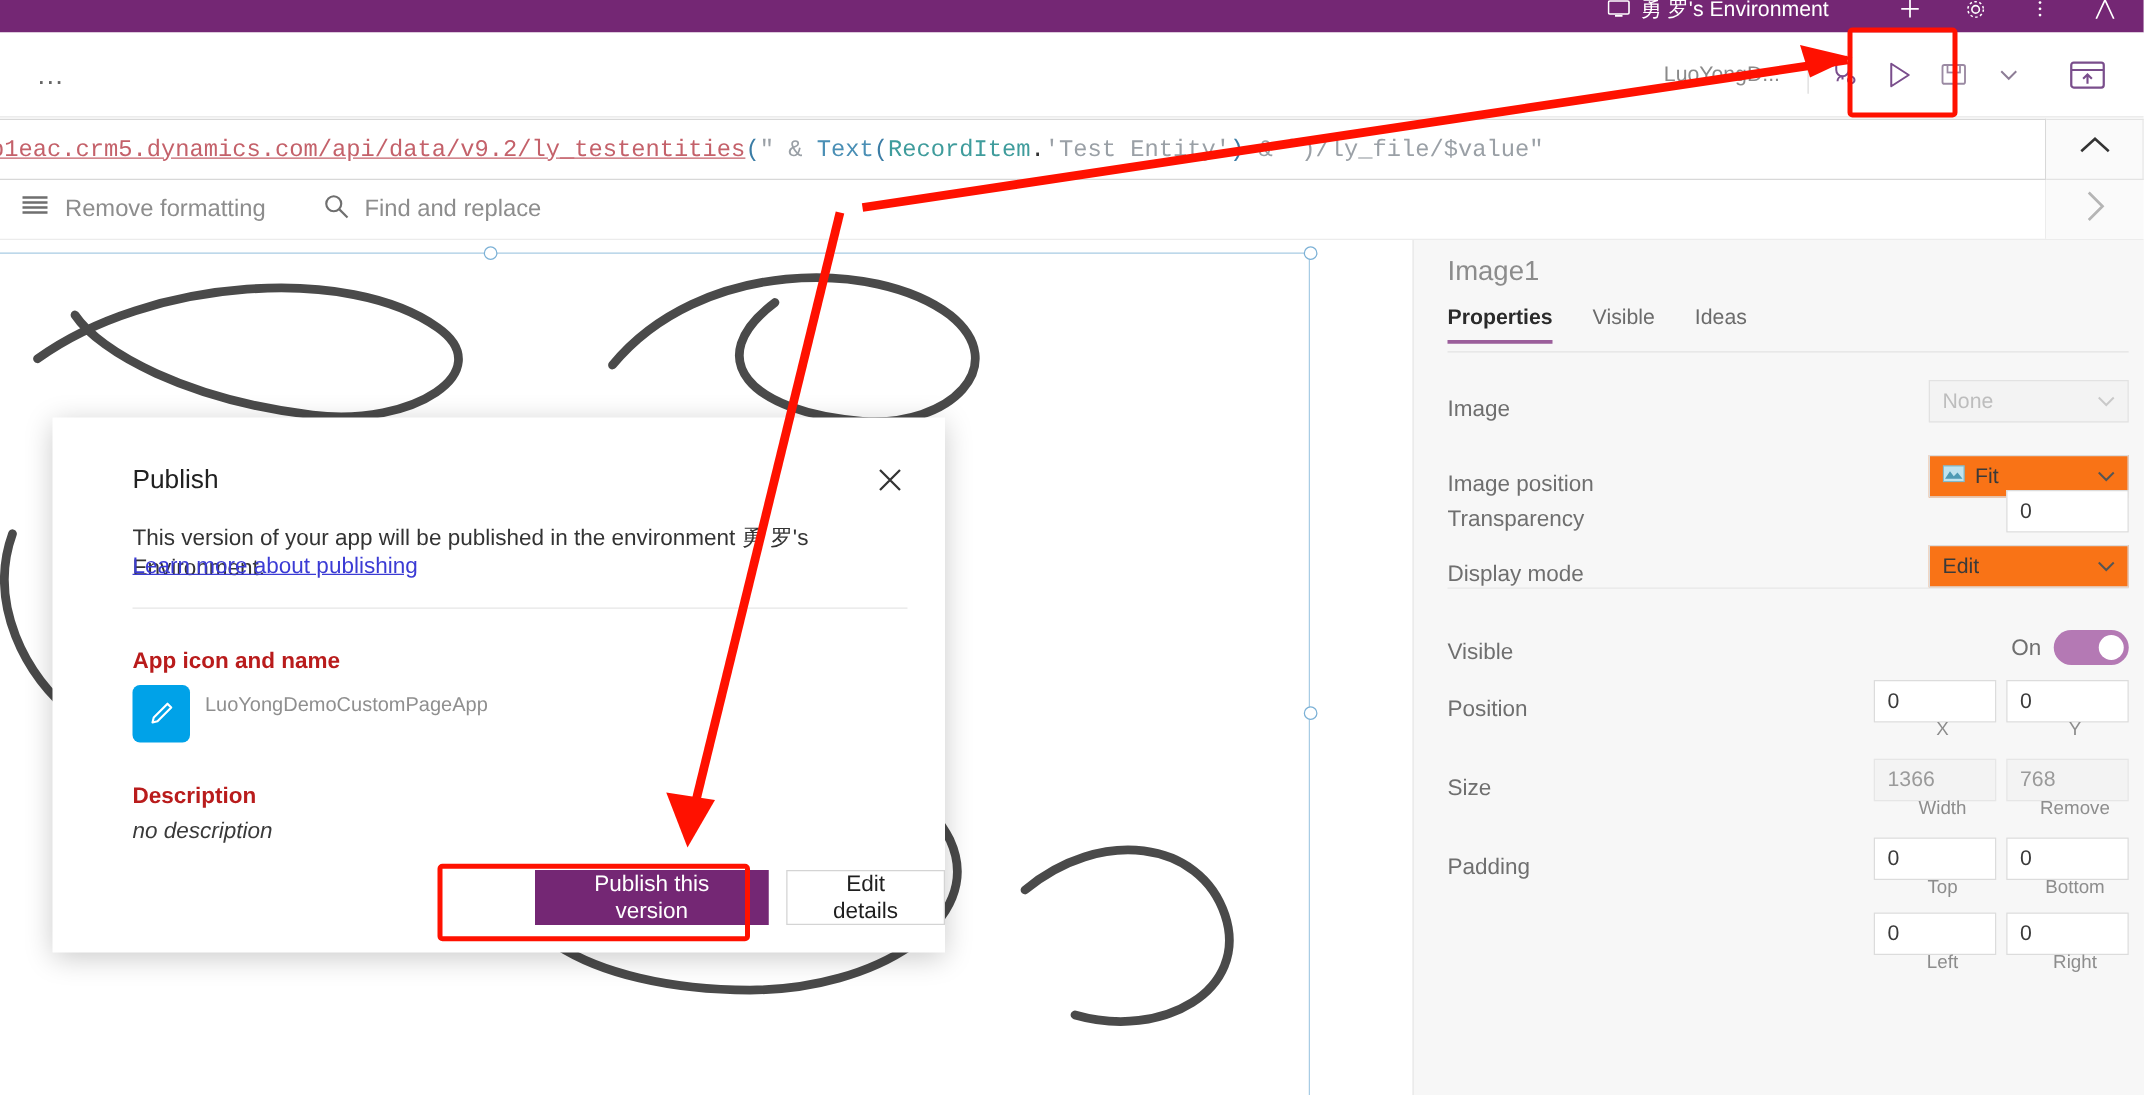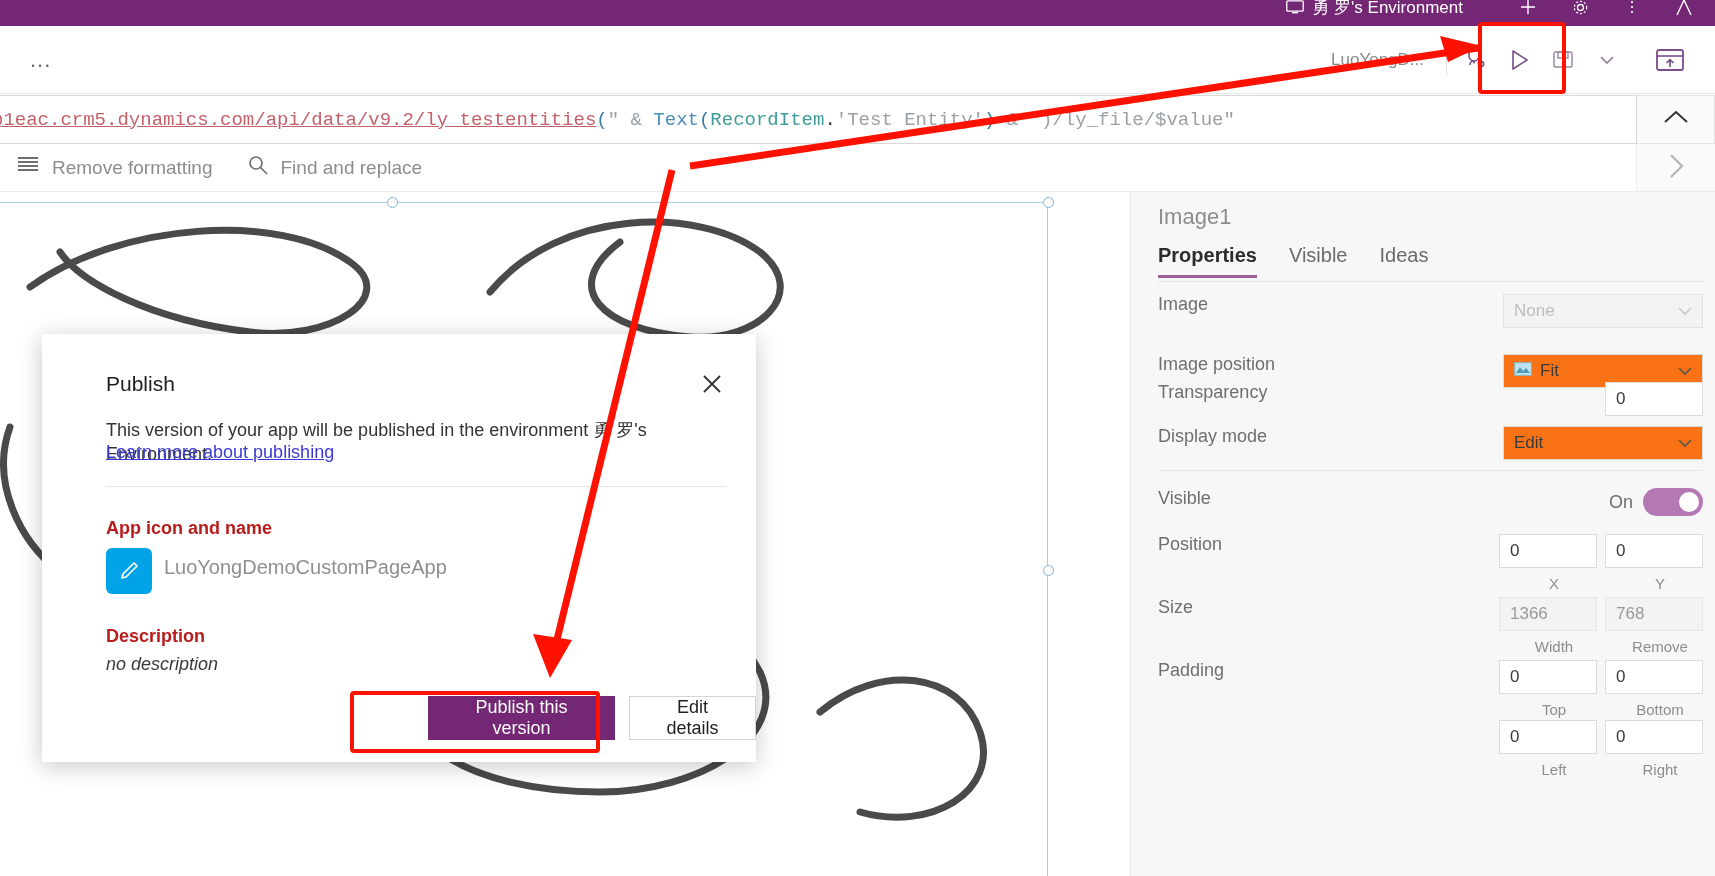--- a/index.html
+++ b/index.html
@@ -83,21 +83,21 @@
     justify-content: center; color: #333;
   }
 
   
   .fmt-row {
     position: absolute; left: 0; top: 144px; width: 1715px; height: 48px;
     display: flex; align-items: stretch; background: #ffffff;
     border-bottom: 1px solid #ececec;
   }
   .fmt-main {
-    flex: 1; display: flex; align-items: center; gap: 34px;
+    flex: 1; display: flex; align-items: center; gap: 45px;
     padding-left: 16px; border-right: 1px solid #ececec;
   }
   .fmt-item {
     display: flex; align-items: center; gap: 12px;
     font-size: 19px; color: #8d8d8d; white-space: nowrap;
   }
   .fmt-expand {
     width: 78px; background: #fafafa; display: flex; align-items: center;
     justify-content: center; color: #b5b5b5;
   }
@@ -149,21 +149,21 @@
   .dlg-section-label {
     position: absolute; font-size: 18px; color: #b91c1c; font-weight: bold;
   }
   .app-icon {
     position: absolute; left: 64px; top: 214px; width: 46px; height: 46px;
     border-radius: 6px; background: #00a2e8;
     display: flex; align-items: center; justify-content: center;
   }
   .app-name {
     position: absolute; left: 122px; top: 222px;
-    font-size: 20px; color: #8f8f8f;
+    font-size: 16px; color: #8f8f8f;
   }
   .dlg-desc {
     position: absolute; left: 64px; top: 320px;
     font-size: 18px; color: #3a3a3a; font-style: italic;
   }
   .btn-row {
     position: absolute; left: 360px; top: 362px;
     display: flex; align-items: center; gap: 14px; padding-left: 26px;
   }
   .btn-primary {
@@ -186,46 +186,46 @@
   .props-title {
     position: absolute; left: 14px; top: 12px;
     font-size: 22px; color: #8c8c8c;
   }
   .props-tabs {
     position: absolute; left: 14px; top: 52px; width: 545px; height: 38px;
     display: flex; align-items: flex-start; gap: 32px;
     border-bottom: 1px solid #e4e4e4;
   }
   .props-tab {
-    font-size: 20px; color: #6b6b6b; padding-bottom: 10px; position: relative;
+    font-size: 17px; color: #6b6b6b; padding-bottom: 10px; position: relative;
   }
   .props-tab.active { color: #2b2b2b; font-weight: bold; }
   .props-tab.active::after {
     content: ""; position: absolute; left: 0; right: 0; bottom: -1px;
     height: 3px; background: #9b5f9b;
   }
   .prop-row {
     position: absolute; left: 14px; width: 545px; height: 44px;
-    display: flex; align-items: flex-start;
+    display: flex; align-items: flex-end;
   }
   .prop-label { font-size: 18px; color: #6f6f6f; width: 215px; }
   .prop-control { flex: 1; display: flex; align-items: center; justify-content: flex-end; gap: 8px; }
   .sel-box {
     height: 34px; border: 1px solid #dcdcdc; background: #f97316;
     display: flex; align-items: center; padding: 0 10px;
     font-size: 17px; color: #3a3a3a; justify-content: space-between;
   }
   .sel-box.disabled { background: #f3f3f3; color: #bdbdbd; border-color: #e2e2e2; }
   .txt-box {
     height: 34px; border: 1px solid #dcdcdc; background: #ffffff;
     display: flex; align-items: center; padding: 0 10px;
     font-size: 17px; color: #3a3a3a;
   }
   .txt-box.readonly { background: #f3f3f3; color: #9a9a9a; border-color: #e6e6e6; }
-  .wide { width: 200px; }
+  .wide { width: 160px; }
   .half { width: 98px; }
   .group-sep {
     position: absolute; left: 14px; width: 545px; height: 1px; background: #e8e8e8;
   }
   .toggle-wrap { display: flex; align-items: center; gap: 10px; }
   .toggle-label { font-size: 18px; color: #6f6f6f; }
   .toggle {
     width: 60px; height: 28px; border-radius: 14px; background: #b479b4;
     position: relative; display: inline-block;
   }

